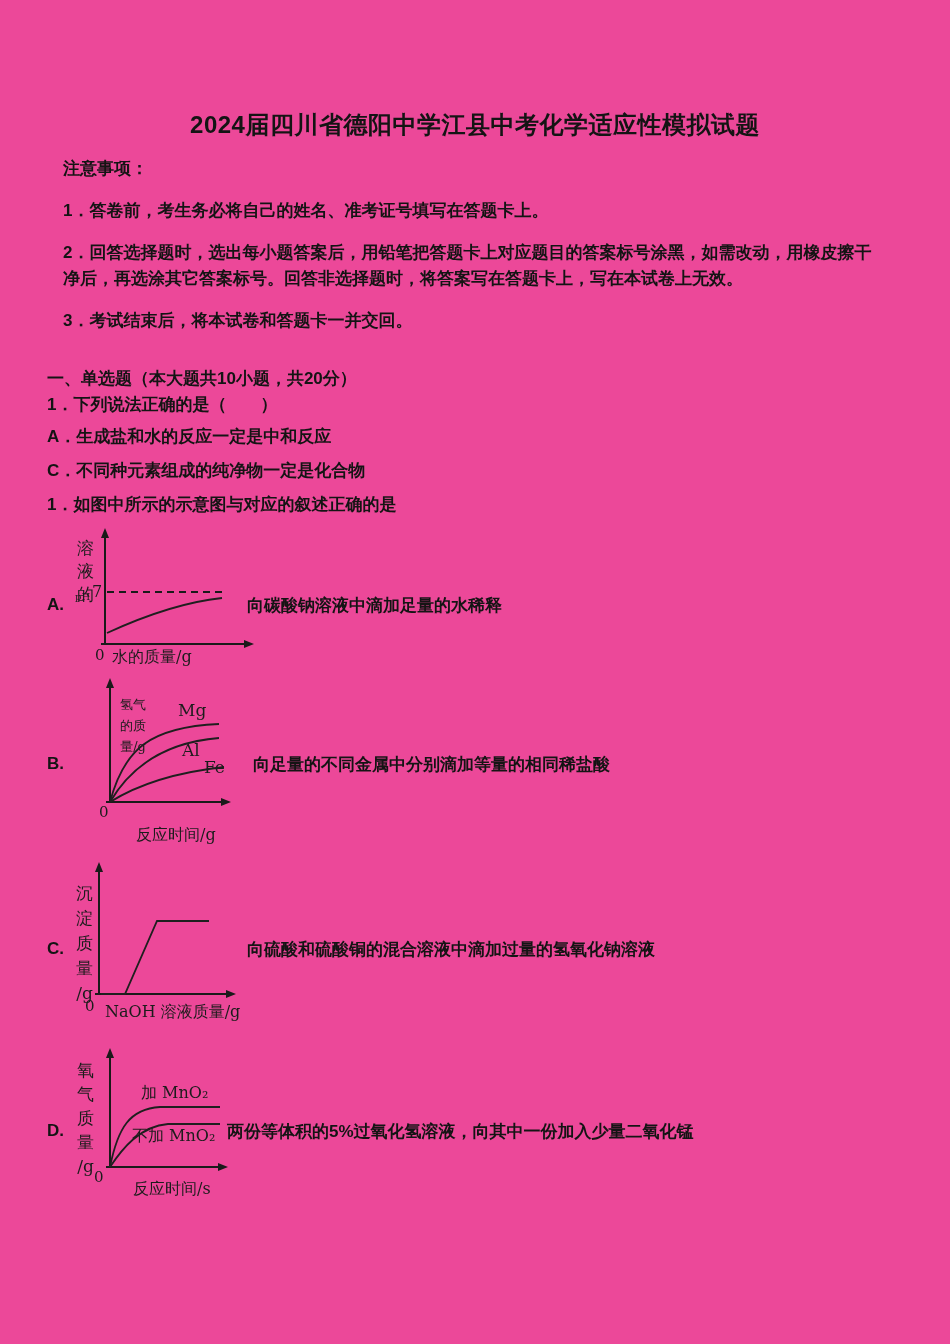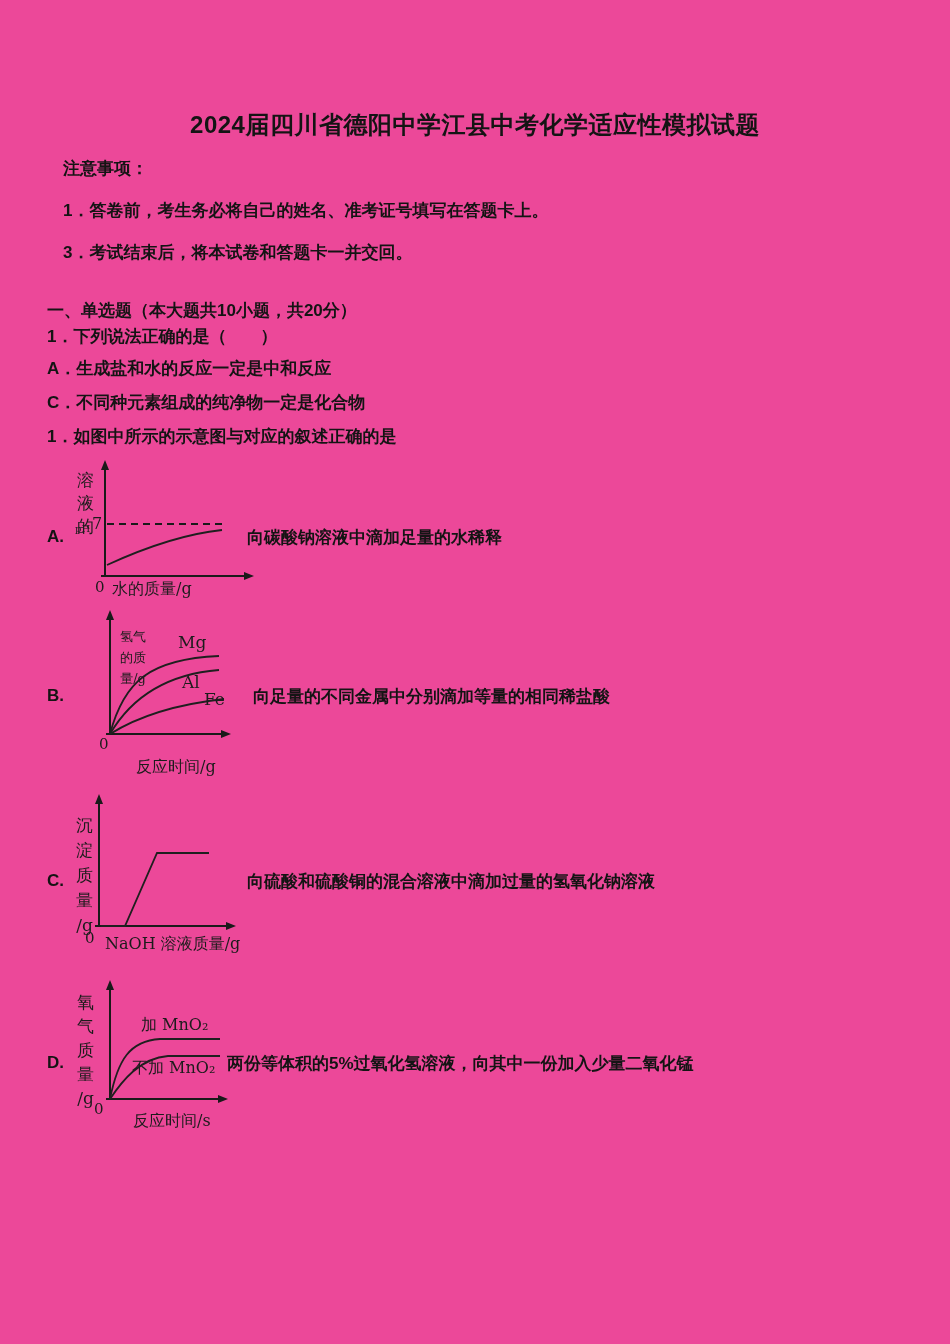--- a/index.html
+++ b/index.html
@@ -48,20 +48,21 @@
 </head>
 <body>
 
 <div class="page">
 
   <h1 class="title">2024届四川省德阳中学江县中考化学适应性模拟试题</h1>
 
   <div class="notice">
     <p>注意事项：</p>
     <p>1．答卷前，考生务必将自己的姓名、准考证号填写在答题卡上。</p>
+    <p>2．回答选择题时，选出每小题答案后，用铅笔把答题卡上对应题目的答案标号涂黑，如需改动，用橡皮擦干净后，再选涂其它答案标号。回答非选择题时，将答案写在答题卡上，写在本试卷上无效。</p>
     <p>3．考试结束后，将本试卷和答题卡一并交回。</p>
   </div>
 
   <p class="sec-heading">一、单选题（本大题共10小题，共20分）</p>
 
   <p class="q-stem">1．下列说法正确的是（　　）</p>
   <p class="q1-opt">A．生成盐和水的反应一定是中和反应</p>
   <p class="q1-opt">C．不同种元素组成的纯净物一定是化合物</p>
 
   <p class="q-stem spaced">1．如图中所示的示意图与对应的叙述正确的是</p>

